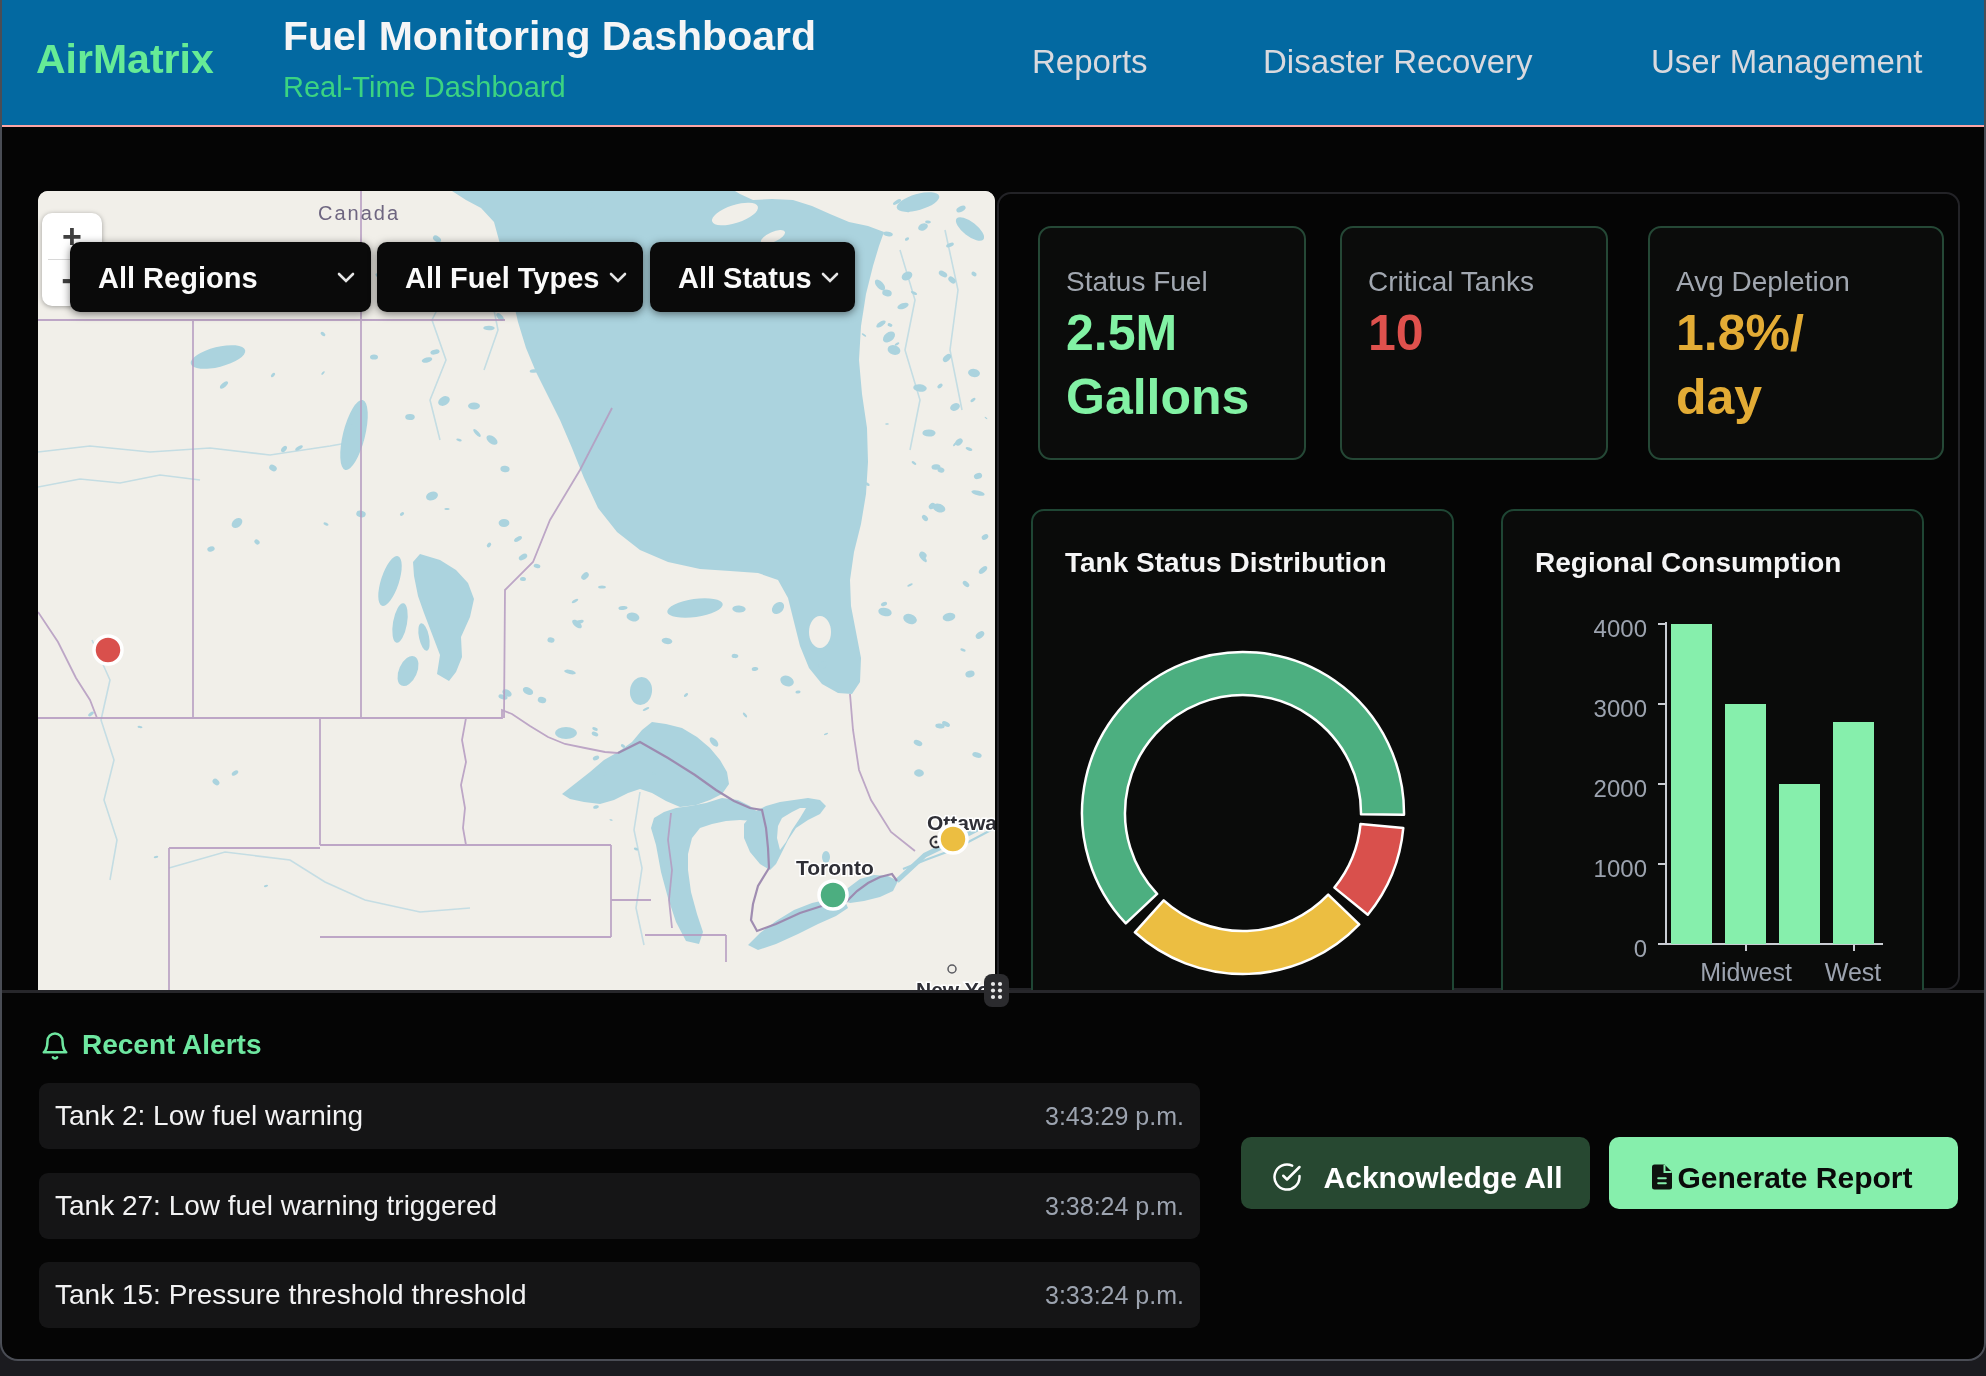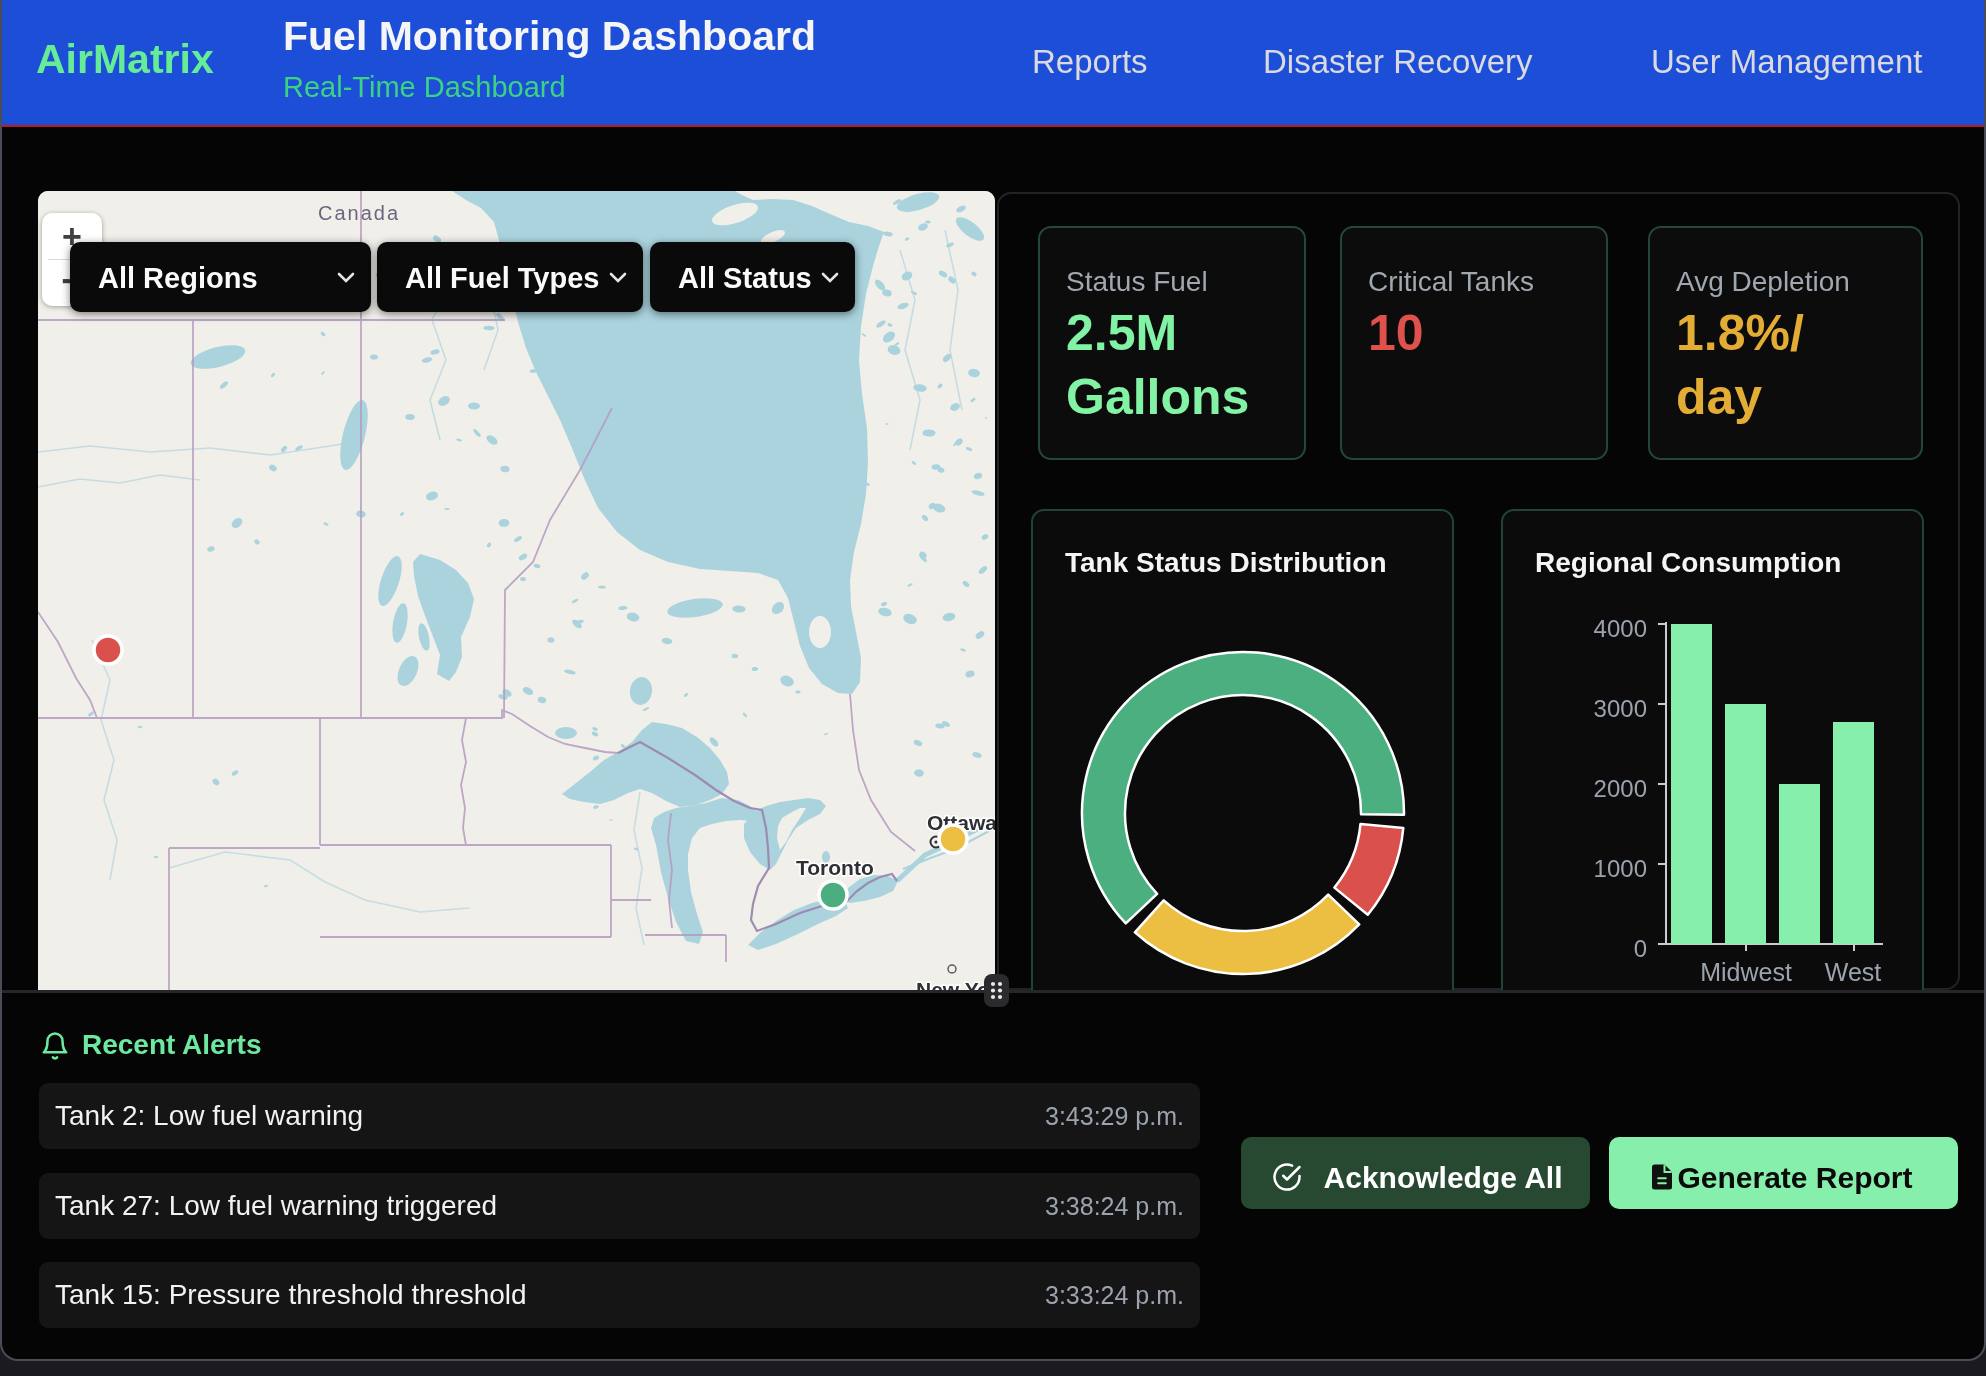--- a/index.html
+++ b/index.html
@@ -1,18 +1,18 @@
 <!DOCTYPE html>
 <html><head>
 <meta charset="utf-8">
 <style>
 * { margin:0; padding:0; box-sizing:border-box; }
 html,body { width:1986px; height:1376px; background:#1b1b1f; font-family:"Liberation Sans", sans-serif; }
 #page { position:absolute; left:0; top:0; width:1986px; height:1361px; background:#050505; border:2px solid #4a4d55; border-top:none; border-radius:0 0 18px 18px; overflow:hidden; }
-#hdr { position:absolute; left:0; top:0; width:100%; height:127px; background:#1d4ed8; border-bottom:2px solid #b91c1c; }
+#hdr { position:absolute; left:0; top:0; width:100%; height:127px; background:#0369a1; border-bottom:2px solid #fca5a5; }
 #logo { position:absolute; left:34px; top:36px; font-size:41px; font-weight:bold; color:#66eb96; }
 #htitle { position:absolute; left:281px; top:13px; font-size:41px; font-weight:bold; color:#f5f5f6; }
 #hsub { position:absolute; left:281px; top:71px; font-size:29px; color:#3bd382; }
 .nav { position:absolute; top:43px; font-size:33px; color:#d9d9de; }
 #topsec { position:absolute; left:0; top:0; width:100%; height:990px; overflow:hidden; }
 #map { position:absolute; left:36px; top:191px; width:957px; height:1031px; background:#f1efe9; border-radius:10px; overflow:hidden; }
 #rpanel { position:absolute; left:995px; top:192px; width:963px; height:798px; border:2px solid #232327; border-radius:14px; background:#050505; }
 .scard { position:absolute; top:226px; height:234px; background:#0b0c0b; border:2px solid #254836; border-radius:13px; }
 .slabel { position:absolute; left:26px; top:38px; font-size:28px; color:#a1a7b0; }
 .sval { position:absolute; left:26px; top:73px; font-size:50px; font-weight:bold; line-height:64px; }
@@ -292,21 +292,21 @@
 
   <div id="rpanel"></div>
   <div class="scard" style="left:1036px; width:268px;">
     <div class="slabel">Status Fuel</div>
     <div class="sval" style="color:#82f2a4;">2.5M Gallons</div>
   </div>
   <div class="scard" style="left:1338px; width:268px;">
     <div class="slabel">Critical Tanks</div>
     <div class="sval" style="color:#df514d;">10</div>
   </div>
-  <div class="scard" style="left:1646px; width:275px;">
+  <div class="scard" style="left:1646px; width:296px;">
     <div class="slabel">Avg Depletion</div>
     <div class="sval" style="color:#e3ac35;">1.8%/<br>day</div>
   </div>
 
   <div class="ccard" style="left:1029px;">
     <div class="ctitle">Tank Status Distribution</div>
   </div>
   <div class="ccard" style="left:1499px;">
     <div class="ctitle">Regional Consumption</div>
   </div>

